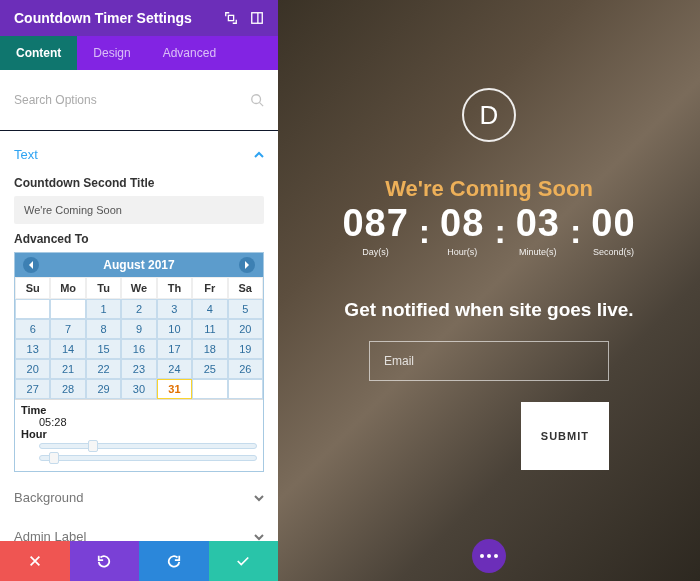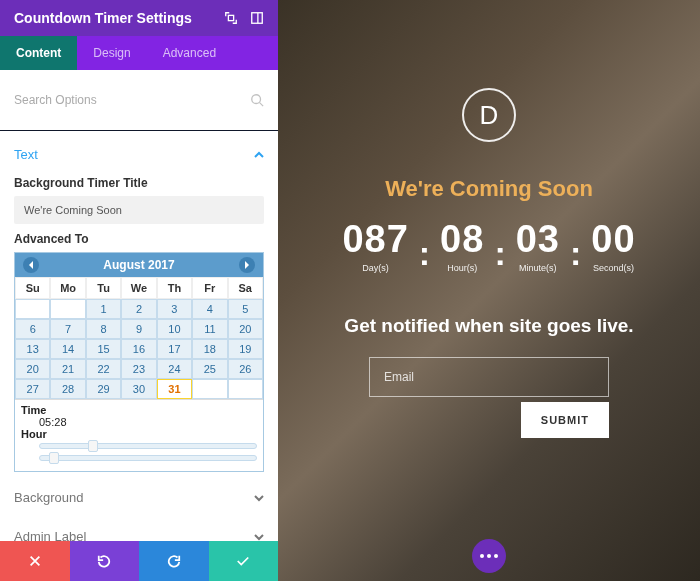--- a/index.html
+++ b/index.html
@@ -41,30 +41,30 @@
 .slider .h{position:absolute;width:10px;height:12px;background:#f6f6f6;border:1px solid #c5dbec;border-radius:2px;top:-4px;cursor:pointer}
 .footer{display:flex;height:40px}
 .fbtn{flex:1;display:flex;align-items:center;justify-content:center;cursor:pointer}
 .fbtn svg{width:14px;height:14px}
 .fbtn.red{background:#ef5552}
 .fbtn.purple{background:#7a40d6}
 .fbtn.blue{background:#2b87da}
 .fbtn.green{background:#29c4a9}
 .logo{width:54px;height:54px;border:2px solid rgba(255,255,255,.9);border-radius:50%;display:flex;align-items:center;justify-content:center;font-size:26px;font-weight:300}
 .pv-title{color:#edb059;font-size:22px;font-weight:600;margin-top:34px}
-.cd{display:flex;align-items:flex-end;gap:10px;margin-top:16px}
+.cd{display:flex;align-items:center;gap:10px;margin-top:0}
 .cd-seg{text-align:center}
 .cd-num{font-size:38px;font-weight:700;letter-spacing:1px}
 .cd-lbl{font-size:9px;margin-top:2px;opacity:.9}
 .cd-sep{font-size:34px;font-weight:700;padding-top:4px}
 .notify{font-size:19px;font-weight:600;margin-top:42px}
 .email-row{margin-top:20px;display:flex;flex-direction:column;align-items:flex-end;width:240px}
 .email-in{width:240px;background:transparent;border:1px solid rgba(255,255,255,.6);padding:12px 14px;color:#fff;font-size:12px}
 .email-in::placeholder{color:rgba(255,255,255,.8)}
-.submit{background:#fff;color:#333;border:0;padding:12px 20px;font-size:11px;font-weight:600;letter-spacing:1px;margin-top:5px;cursor:pointer}
+.submit{background:#fff;color:#333;border:0;padding:28px 20px;font-size:11px;font-weight:600;letter-spacing:1px;margin-top:21px;cursor:pointer}
 .fab{position:absolute;bottom:8px;left:50%;transform:translateX(-50%);width:34px;height:34px;background:#6c2eb9;border-radius:50%;display:flex;align-items:center;justify-content:center;gap:3px;cursor:pointer}
 .fab span{width:4px;height:4px;background:#fff;border-radius:50%}
 </style>
 </head>
 <body>
 
 <div class="panel">
   <div class="header">
     <div class="header-title">Countdown Timer Settings</div>
     <div class="header-icons">
@@ -91,21 +91,21 @@
       </svg>
   </div>
   <div class="content">
     <div class="section">
       <div class="sec-head">
         <span>Text</span>
         <svg class="chev" viewBox="0 0 10 10" fill="none" stroke="#2ea3f2" stroke-width="2">
             <path d="M1 7l4-4 4 4"></path>
           </svg>
       </div>
-      <div class="label">Background Timer Title</div>
+      <div class="label">Countdown Second Title</div>
       <input class="text-input" value="We're Coming Soon" style="">
       <div class="label">Advanced To</div>
       <div class="cal">
         <div class="cal-head">
           <div class="cal-nav">
               <svg viewBox="0 0 8 8" fill="#fff">
                 <path d="M6 0L2 4l4 4z"></path>
               </svg>
             </div>
           <div class="cal-title">August  2017</div>

